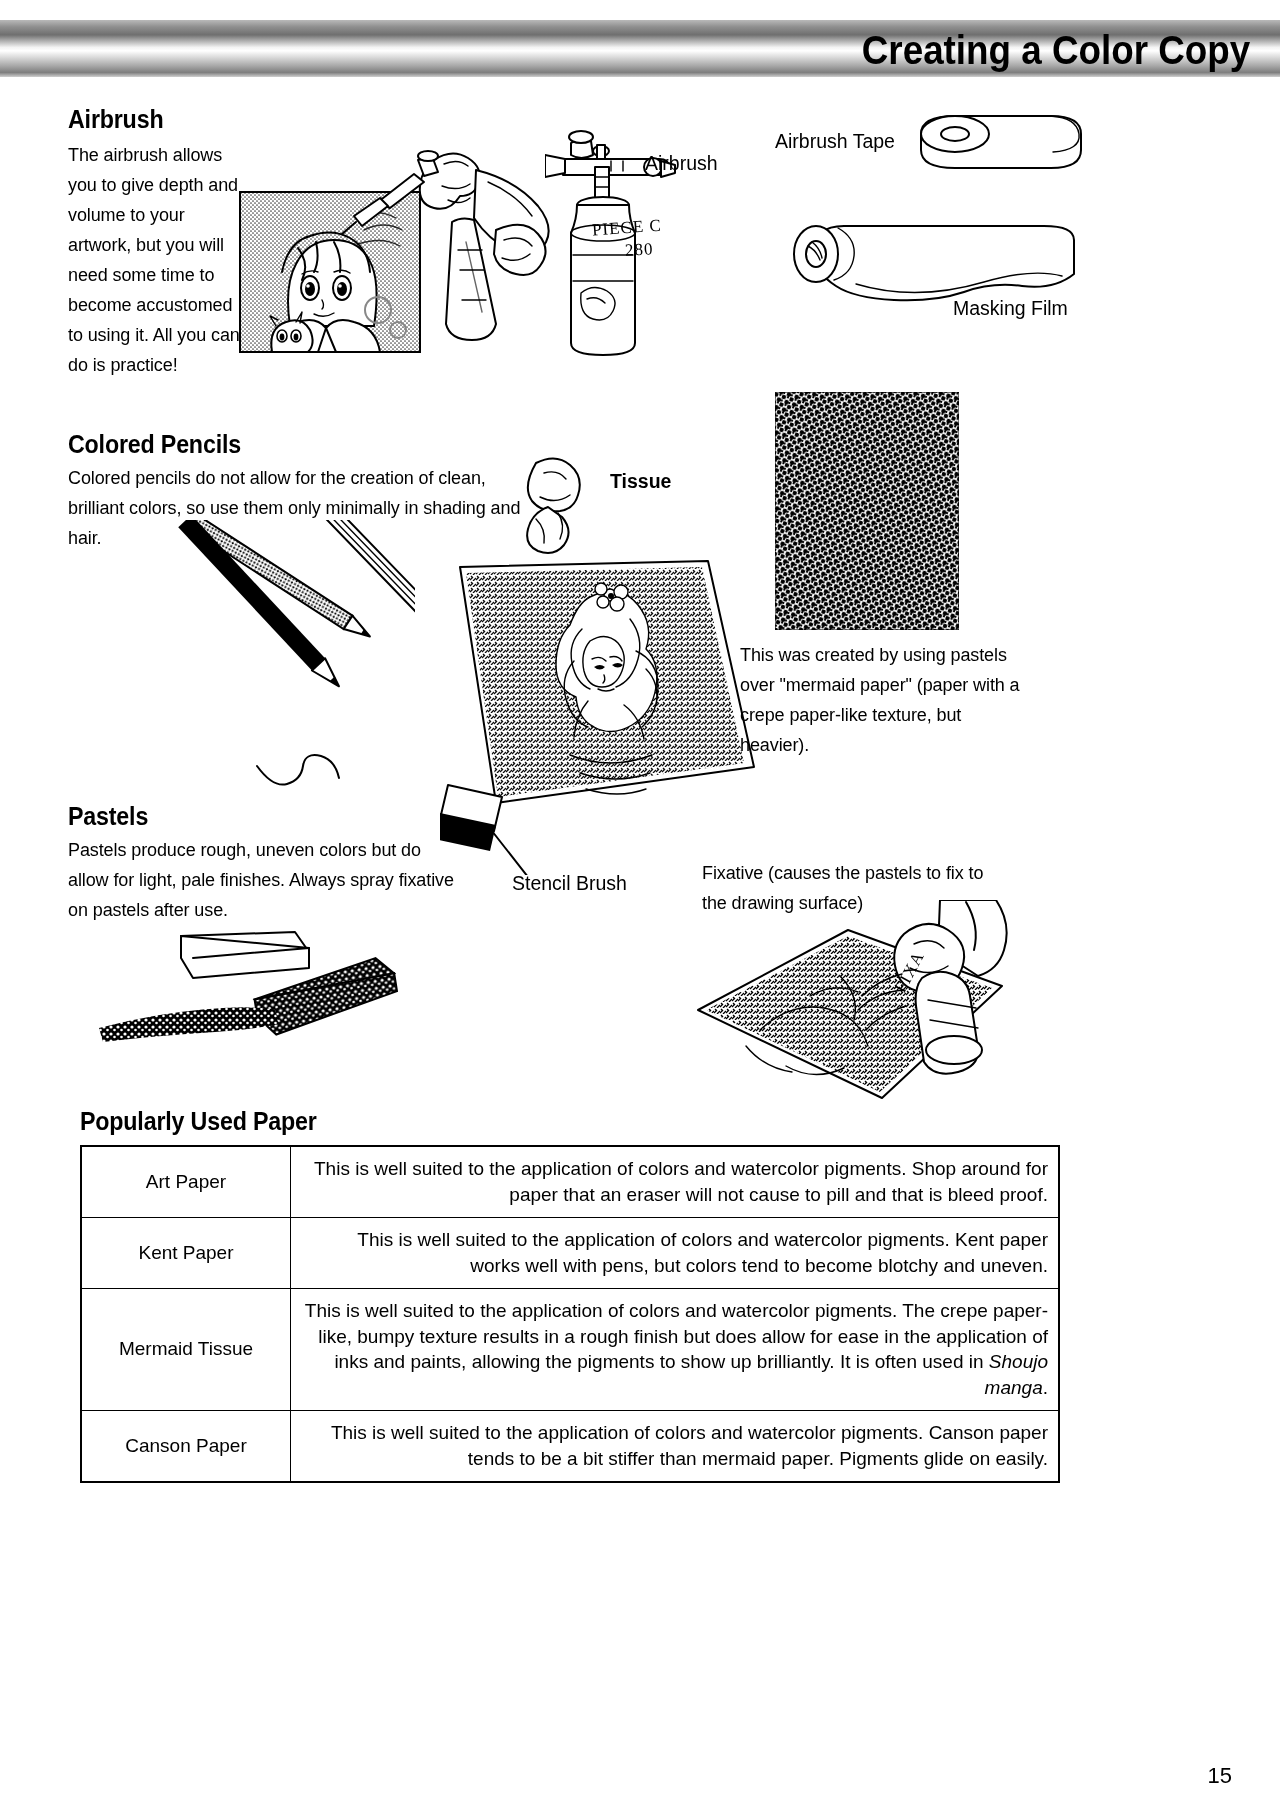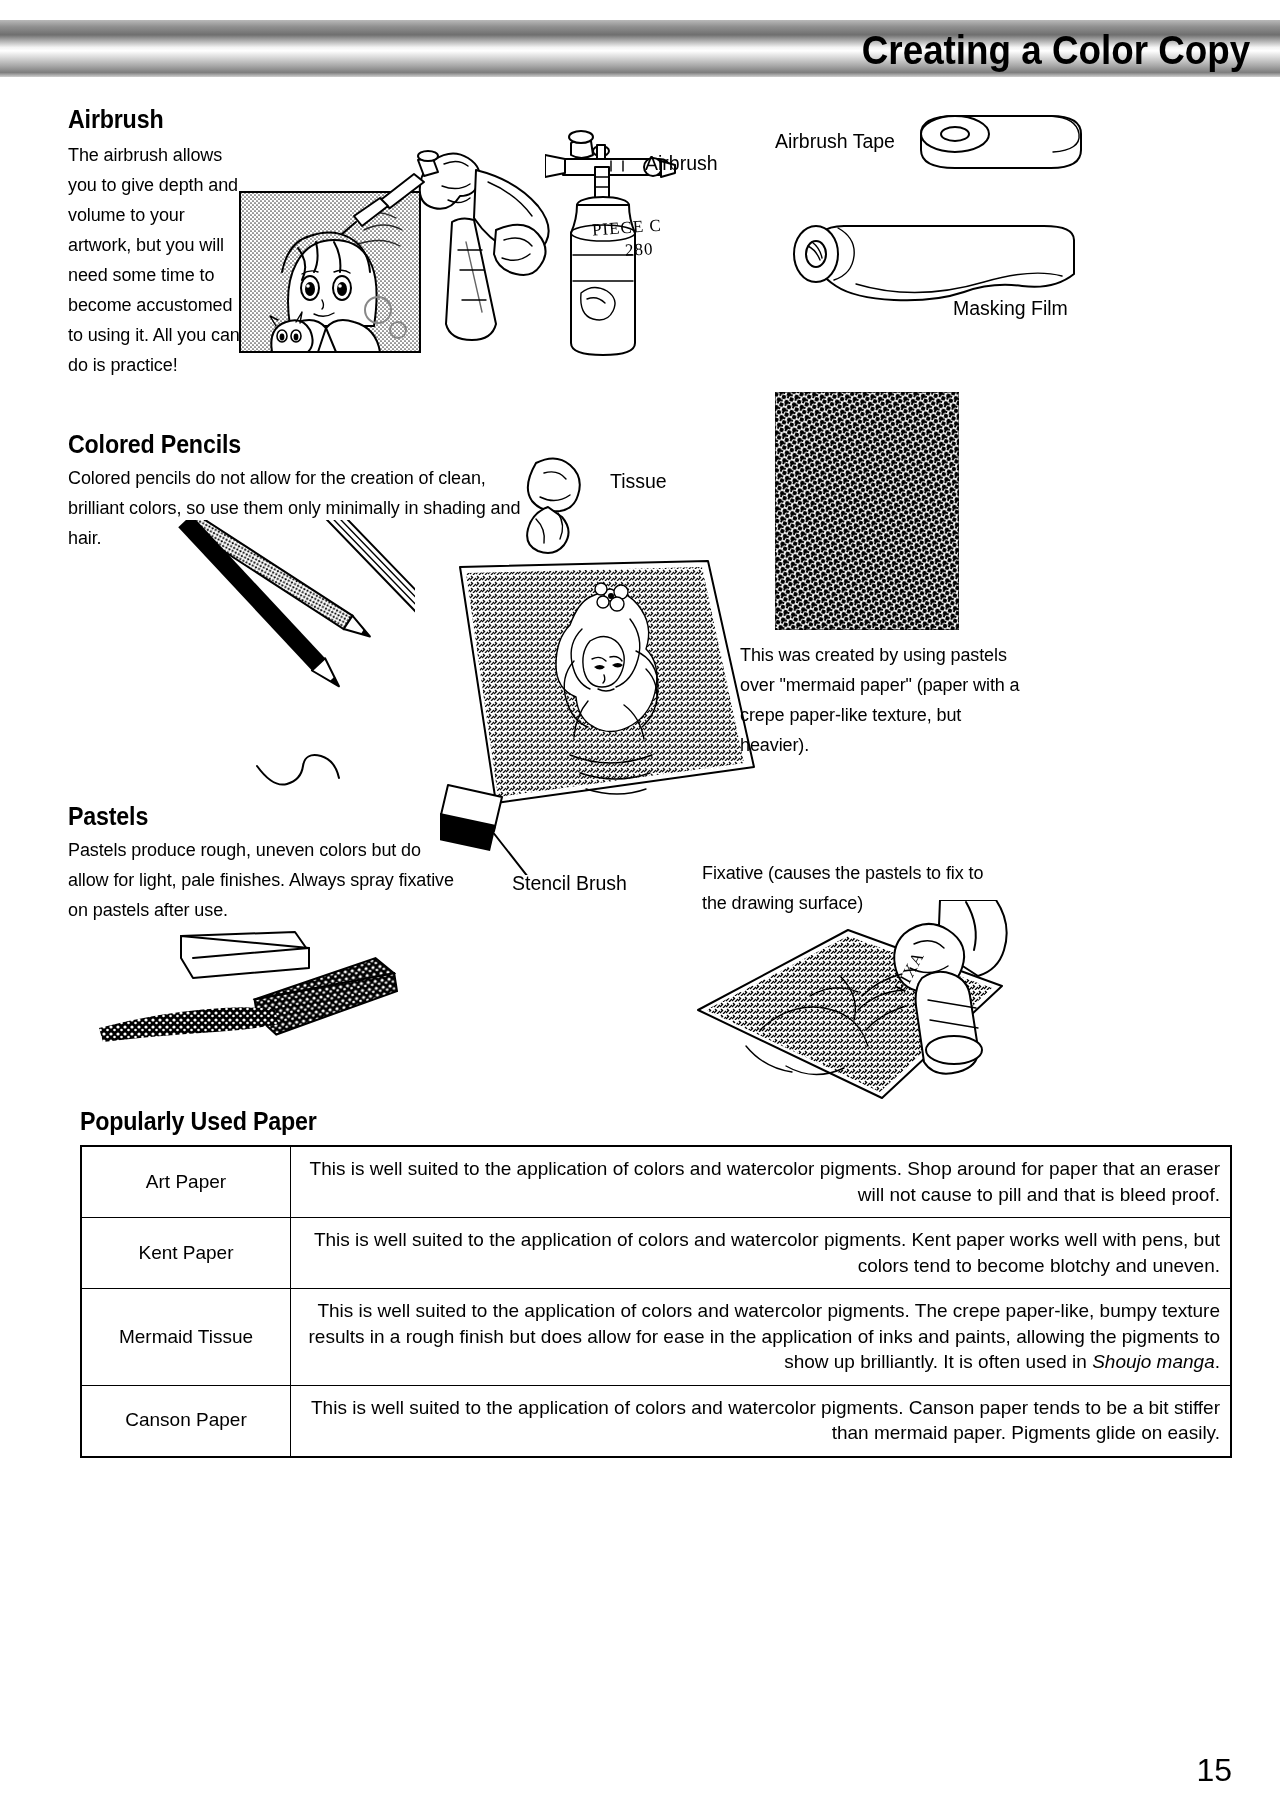--- a/index.html
+++ b/index.html
@@ -32,37 +32,37 @@
   #airbrush-text{left:68px;top:140px;width:172px;}
   #pencils-heading{left:68px;top:430px;}
   #pencils-text{left:68px;top:463px;width:460px;}
   #pastels-heading{left:68px;top:802px;}
   #pastels-text{left:68px;top:835px;width:390px;}
   #paper-heading{left:80px;top:1107px;}
 
   #label-airbrush{left:645px;top:150px;}
   #label-masking-tape{left:775px;top:128px;}
   #label-masking-film{left:953px;top:295px;}
-  #label-tissue{left:610px;top:468px;}
+  #label-tissue{left:610px;top:468px;font-weight:bold;}
   #label-stencil{left:512px;top:870px;}
   #mermaid-note{left:740px;top:640px;width:292px;}
   #fixative-note{left:702px;top:858px;width:310px;}
 
   
   #paper-table{position:absolute;left:80px;top:1145px;width:1e0px;}
-  table{border-collapse:collapse;width:1152px;
+  table{border-collapse:collapse;width:980px;
     font-family:"Liberation Sans Narrow","Liberation Sans",sans-serif;}
   table, td{border:1.6px solid #000;}
   table{border-width:2.4px;}
   td{padding:9px 10px 10px 12px;font-size:19px;line-height:25.5px;vertical-align:middle;}
   td.name{width:200px;text-align:center;white-space:nowrap;padding-left:4px;padding-right:4px;}
   td.desc{text-align:right;}
   em{font-style:italic;}
 
-  #page-number{position:absolute;right:48px;bottom:30px;font-size:32px;
+  #page-number{position:absolute;right:48px;bottom:30px;font-size:22px;
     font-family:"Liberation Sans Narrow","Liberation Sans",sans-serif;}
 
   svg{display:block;}
   .ln{fill:none;stroke:#000;stroke-width:2;stroke-linecap:round;stroke-linejoin:round;}
   .ln1{fill:none;stroke:#000;stroke-width:1.4;stroke-linecap:round;stroke-linejoin:round;}
   .fillblk{fill:#000;}
   .wh{fill:#fff;stroke:#000;stroke-width:2;stroke-linejoin:round;}
   .wh1{fill:#fff;stroke:#000;stroke-width:1.4;stroke-linejoin:round;}
 </style>
 </head>

